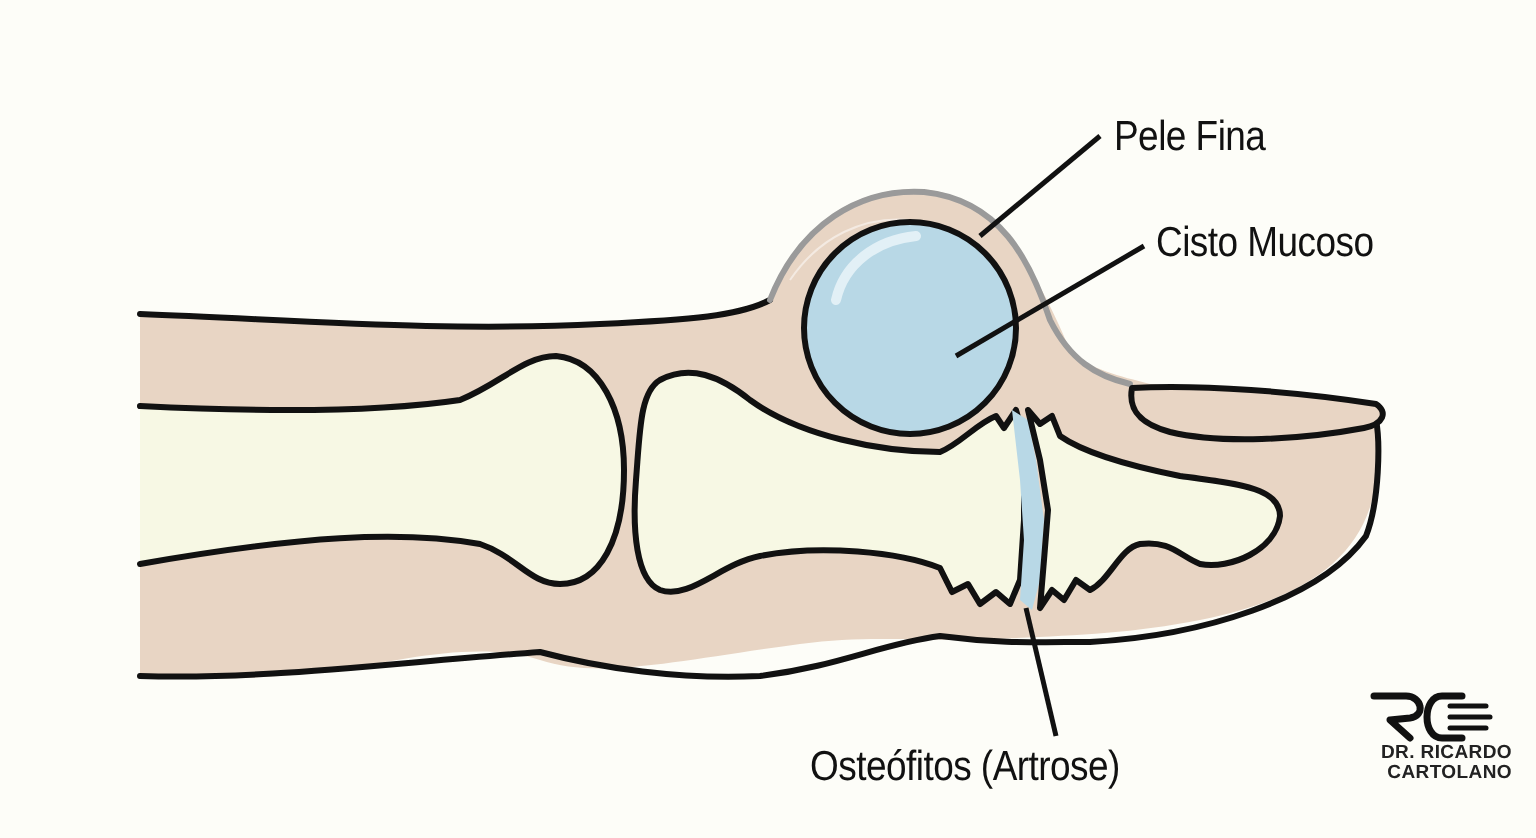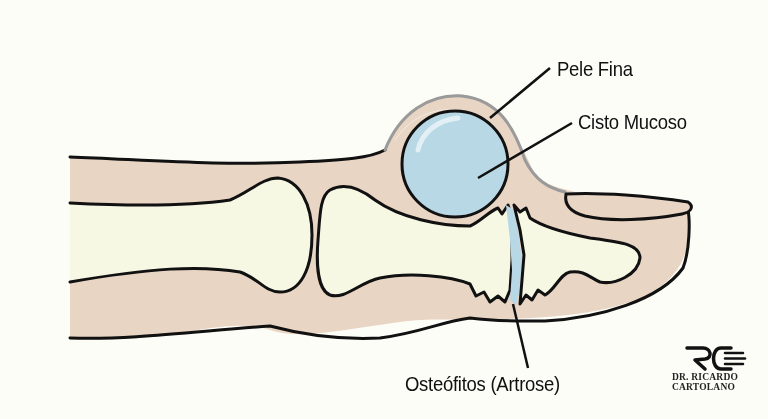--- a/index.html
+++ b/index.html
@@ -22,23 +22,23 @@
     }
     .label-pele { left: 557px; top: 57px; }
     .label-cisto { left: 578px; top: 110px; }
     .label-osteo { left: 405px; top: 372px; }
     .logo {
       position: absolute; left: 676px; top: 342px; width: 80px; height: 70px;
       text-align: center;
     }
     .logo-mark { display: block; margin: 0 auto; }
     .logo-line {
-      font-family: Liberation Serif, serif;
+      font-family: Liberation Sans, sans-serif;
       font-weight: bold; font-size: 9.5px; line-height: 10px; color: #222;
-      letter-spacing: 0.2px; display: block; text-align: left;
+      letter-spacing: 0.2px; display: block; text-align: right;
       margin-left: -4px;
     }
   </style>
 </head>
 <body>
 
 <svg class="canvas" viewBox="0 0 768 419" xmlns="http://www.w3.org/2000/svg">
 
   <path d="M70 157 C150 160 220 164 300 162 C340 162 365 160 385 150
            C400 110 430 92 465 95 C500 100 520 140 535 175

